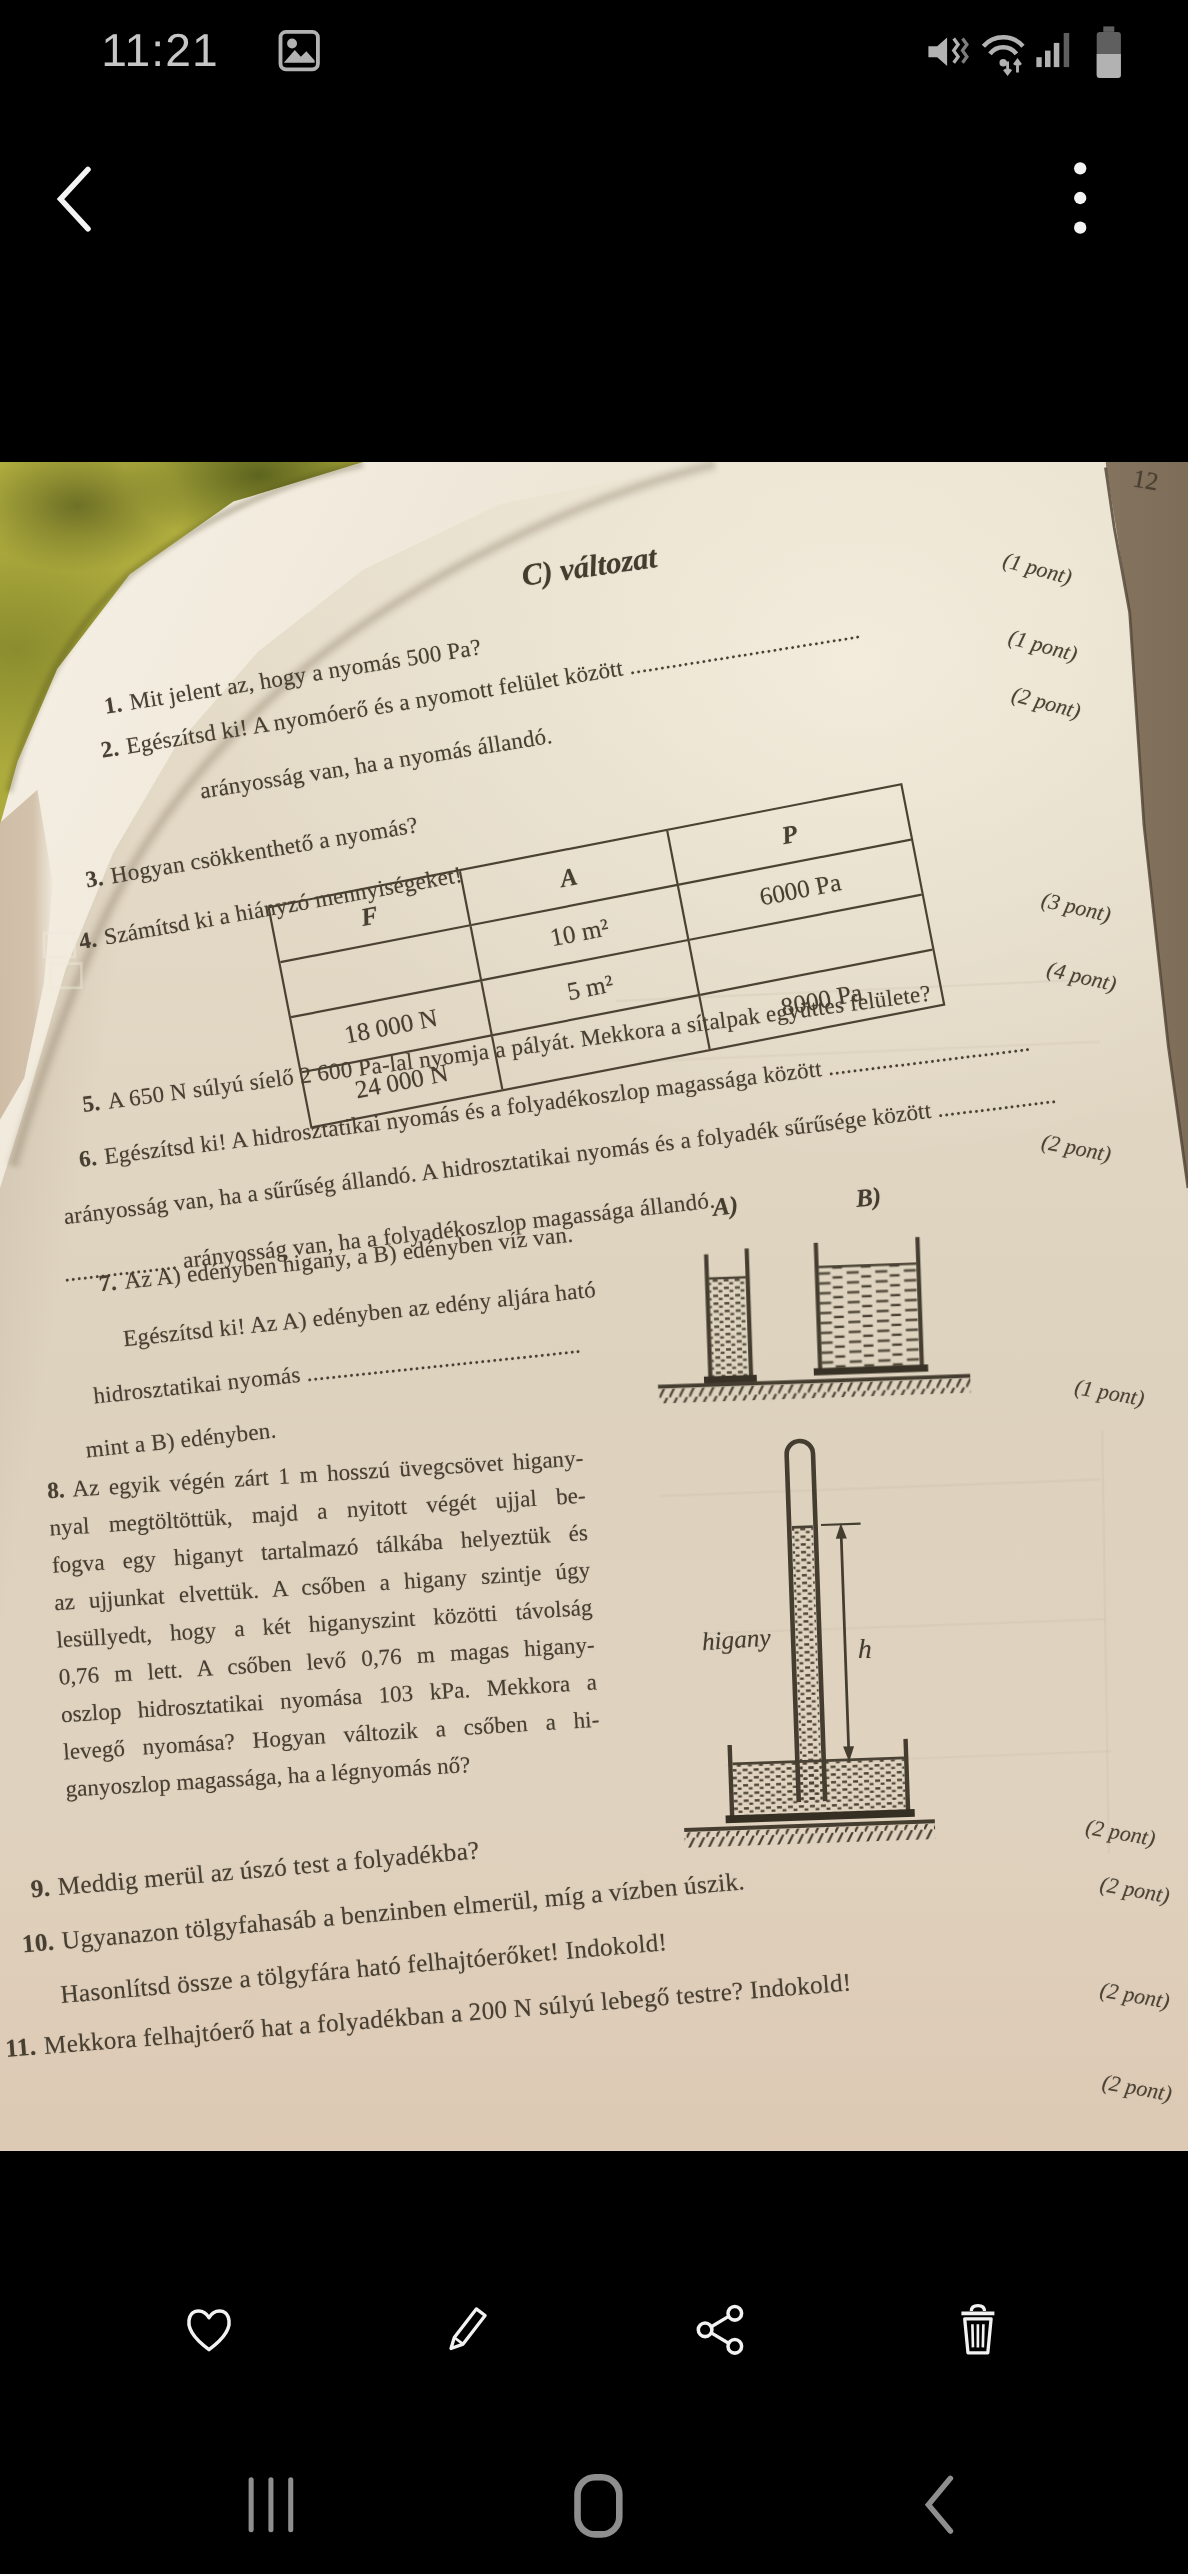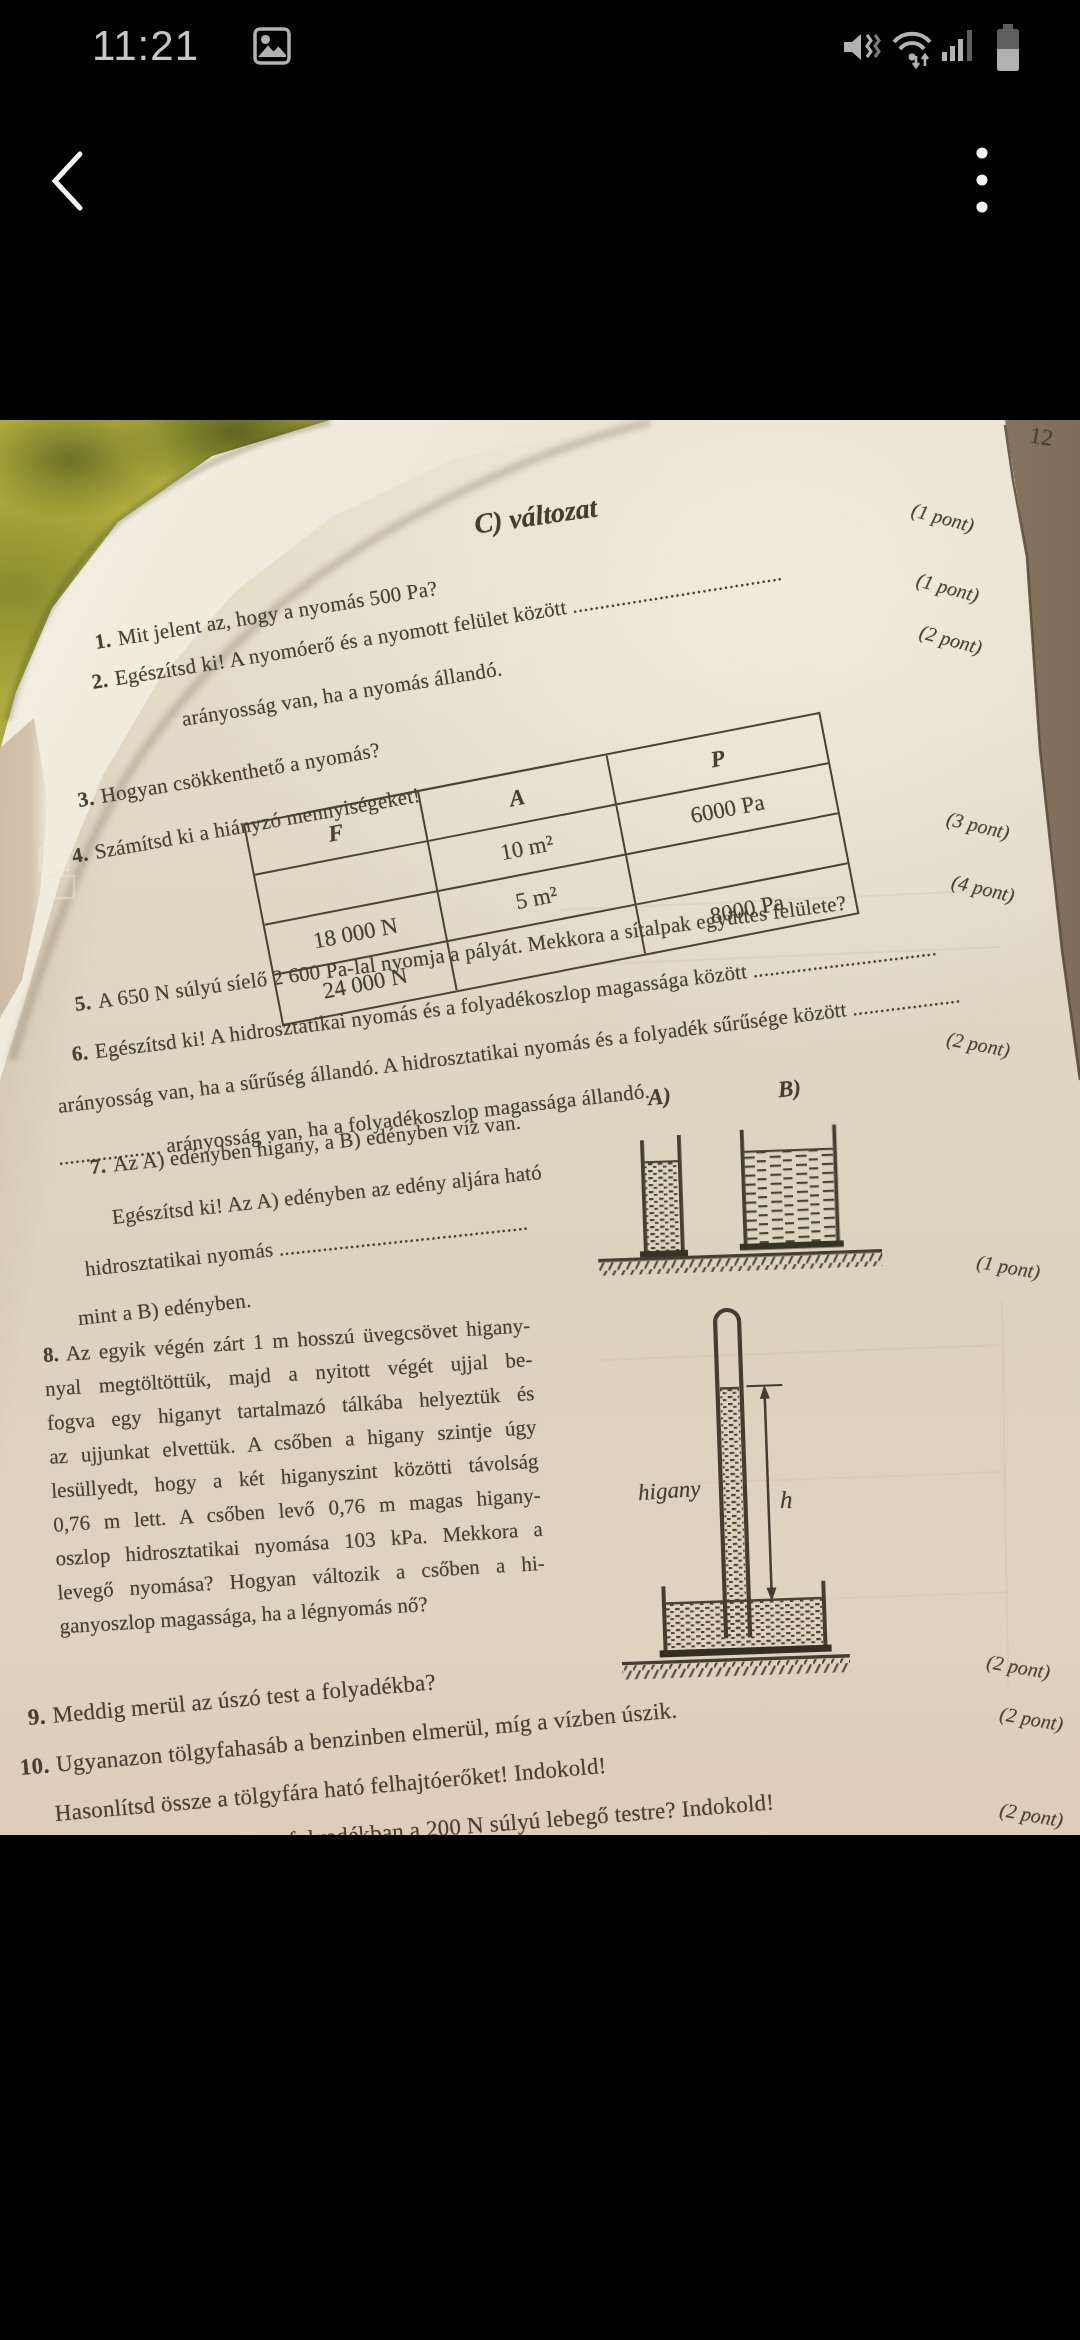--- a/index.html
+++ b/index.html
@@ -1,16 +1,16 @@
 <!DOCTYPE html>
 <html><head>
 <meta charset="utf-8">
 <style>
   html,body{margin:0;padding:0;background:#000;}
-  .screen{position:relative;width:1080px;height:1835px;background:#000;overflow:hidden;
+  .screen{position:relative;width:1080px;height:2340px;background:#000;overflow:hidden;
           font-family:"Liberation Sans",sans-serif;}
 
   
   .statusbar{position:absolute;left:0;top:0;width:1080px;height:92px;}
   .time{position:absolute;left:92px;top:22px;font-size:42px;color:#c6c6c6;letter-spacing:1px;
         font-family:"Liberation Sans",sans-serif;}
   .sb-ic{position:absolute;}
 
   
   .appbar{position:absolute;left:0;top:120px;width:1080px;height:130px;}

